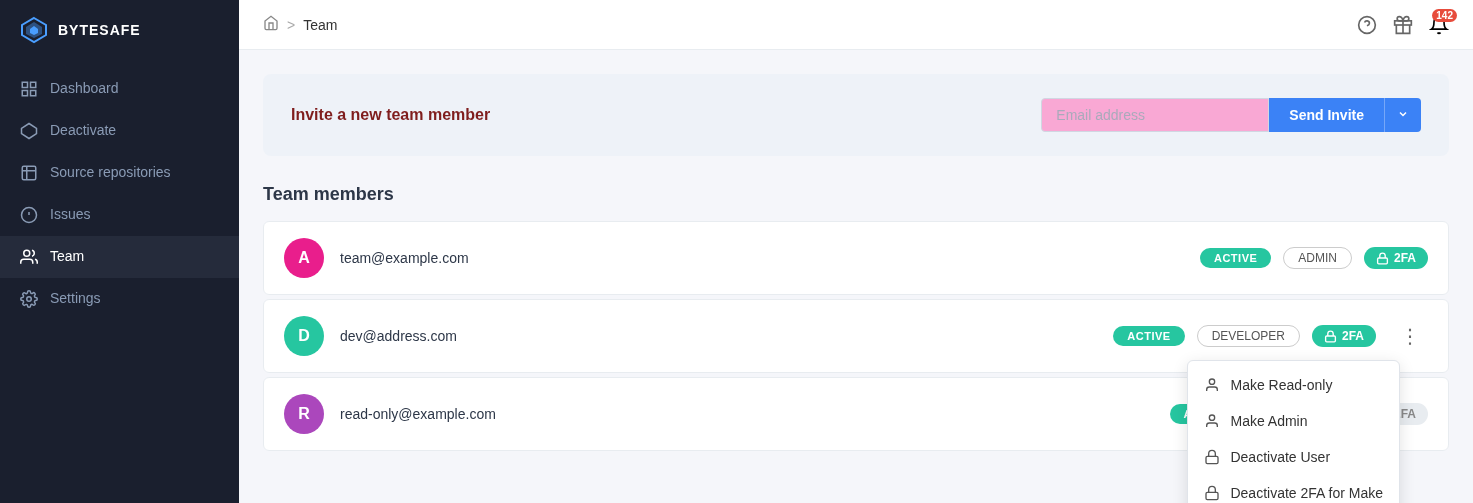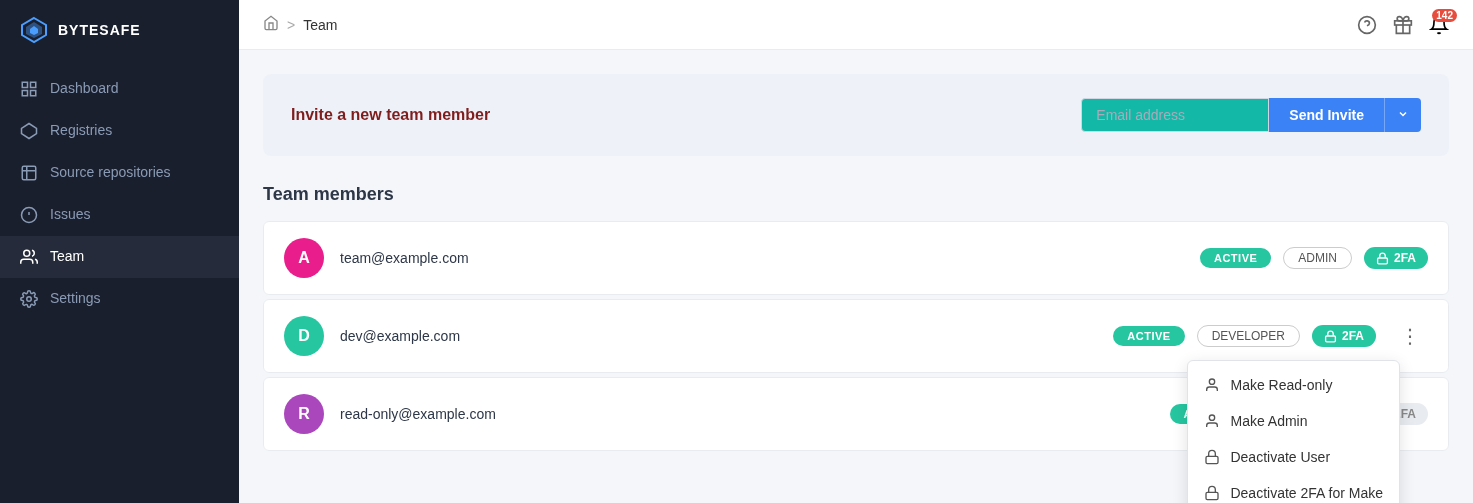--- a/index.html
+++ b/index.html
@@ -134,22 +134,22 @@
       align-items: center;
       gap: 0;
     }
     .email-input {
       border: 1px solid #d0d7e2;
       border-radius: 4px 0 0 4px;
       padding: 8px 14px;
       font-size: 14px;
       color: #333;
       outline: none;
-      width: 188px;
-      background: #14b8a6;
+      width: 228px;
+      background: #f9a8d4;
     }
     .email-input::placeholder { color: #aab; }
     .send-invite-btn {
       background: #3b82f6;
       color: #fff;
       border: none;
       padding: 9px 20px;
       font-size: 14px;
       font-weight: 600;
       cursor: pointer;
@@ -310,21 +310,21 @@
           <rect x="3" y="14" width="7" height="7"></rect>
           <rect x="14" y="14" width="7" height="7"></rect>
         </svg>
       <span>Dashboard</span>
     </div>
 
     <div class="nav-item">
       <svg viewBox="0 0 24 24" fill="none" stroke="currentColor" stroke-width="2">
           <polygon points="12,2 22,8.5 22,15.5 12,22 2,15.5 2,8.5"></polygon>
         </svg>
-      <span>Registries</span>
+      <span>Deactivate</span>
     </div>
 
     <div class="nav-item">
       <svg viewBox="0 0 24 24" fill="none" stroke="currentColor" stroke-width="2">
           <path d="M9 3H5a2 2 0 0 0-2 2v4m6-6h10a2 2 0 0 1 2 2v4M9 3v18m0 0h10a2 2 0 0 0 2-2V9M9 21H5a2 2 0 0 1-2-2V9m0 0h18"></path>
         </svg>
       <span>Source repositories</span>
     </div>
 
     <div class="nav-item">
@@ -428,21 +428,21 @@
                   <rect x="3" y="11" width="18" height="11" rx="2" ry="2"></rect>
                   <path d="M7 11V7a5 5 0 0 1 10 0v4"></path>
                 </svg>
               2FA
             </span>
           </div>
         </div>
 
         <div class="member-row" style="position:relative;">
           <div class="avatar avatar-teal">D</div>
-          <span class="member-email">dev@example.com</span>
+          <span class="member-email">dev@address.com</span>
           <div class="member-badges">
             <span class="status-badge">ACTIVE</span>
             <span class="role-badge">DEVELOPER</span>
             <span class="twofa-badge">
               <svg width="13" height="13" viewBox="0 0 24 24" fill="none" stroke="currentColor" stroke-width="2.5">
                   <rect x="3" y="11" width="18" height="11" rx="2" ry="2"></rect>
                   <path d="M7 11V7a5 5 0 0 1 10 0v4"></path>
                 </svg>
               2FA
             </span>

